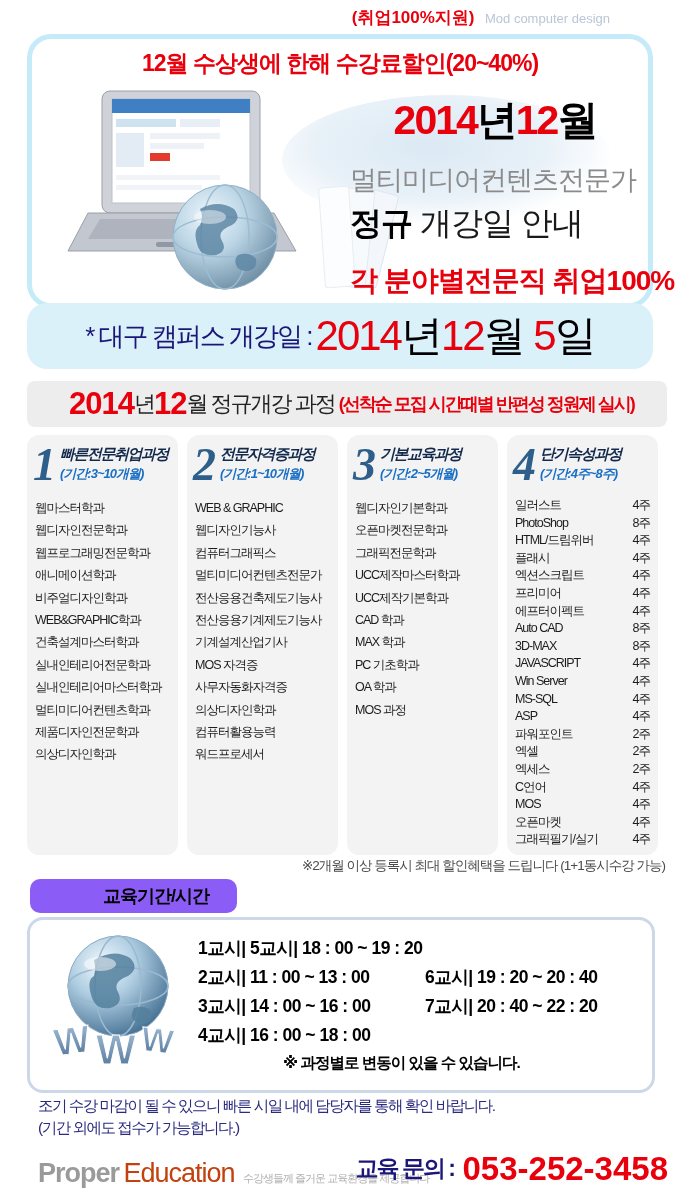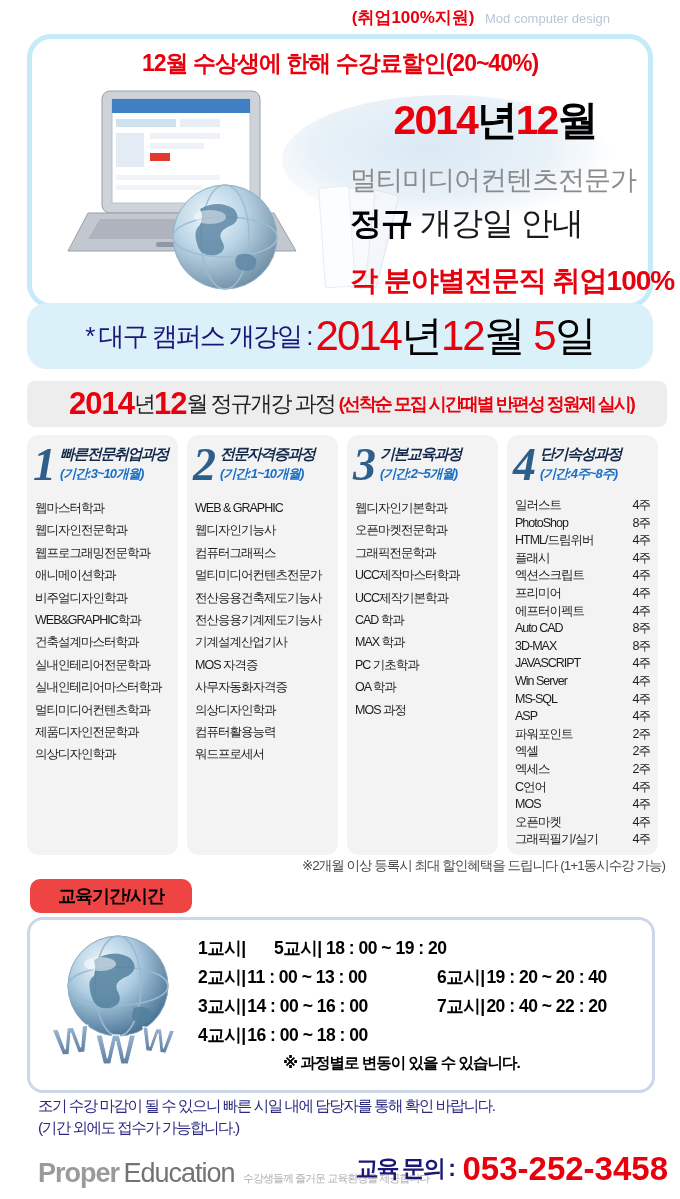--- a/index.html
+++ b/index.html
@@ -48,37 +48,37 @@
   .col ul{list-style:none;margin:10px 0 0 0;padding:0 2px;}
   .col ul li{font-size:12.5px;color:#1c1c1c;letter-spacing:-1px;white-space:nowrap;}
   .col-roomy li{line-height:22.4px;}
   .col-tight li{line-height:17.6px;}
   .course-item-split{display:flex;justify-content:space-between;}
 
   
   .discount-note{position:absolute;top:857px;right:15px;font-size:13.5px;color:#4a4a4a;letter-spacing:-1px;}
 
   
-  .sched-pill{position:absolute;top:879px;left:30px;width:162px;height:34px;background:#ef4444;border-radius:10px;display:flex;align-items:center;justify-content:center;color:#000;font-weight:bold;font-size:18px;letter-spacing:-1px;}
+  .sched-pill{position:absolute;top:879px;left:30px;width:162px;height:34px;background:#8b5cf6;border-radius:10px;display:flex;align-items:center;justify-content:center;color:#000;font-weight:bold;font-size:18px;letter-spacing:-1px;padding-left:45px;}
   .sched-box{position:absolute;top:917px;left:27px;width:622px;height:170px;border:3px solid #ccd8e8;border-radius:16px;background:#fff;}
   .sched-art{position:absolute;top:8px;left:18px;width:140px;height:150px;}
   .sched-table{position:absolute;top:14px;left:168px;width:440px;font-weight:bold;font-size:17.5px;color:#000;letter-spacing:-0.5px;}
   .sched-row{display:flex;line-height:29px;white-space:nowrap;}
   .sr-l-label{width:52px;}
   .sr-l-time{width:175px;}
-  .sr-r-label{width:52px;margin-left:24px;}
+  .sr-r-label{width:52px;}
   .sr-r-time{width:160px;}
   .sched-note{position:absolute;top:133px;left:253px;font-weight:bold;font-size:15.5px;color:#000;letter-spacing:-1px;white-space:nowrap;}
 
   
   .f-notice1{position:absolute;top:1096px;left:38px;color:#2a2a80;font-size:15.5px;letter-spacing:-1.5px;}
   .f-notice2{position:absolute;top:1118px;left:38px;color:#2a2a80;font-size:15.5px;letter-spacing:-1.5px;}
   .f-logo{position:absolute;top:1158px;left:38px;white-space:nowrap;}
   .f-logo .p1{color:#9a9a9a;font-weight:bold;font-size:27px;letter-spacing:-1px;}
-  .f-logo .p2{color:#737373;font-size:27px;letter-spacing:-1px;}
+  .f-logo .p2{color:#c2410c;font-size:27px;letter-spacing:-1px;}
   .f-logo .tag{color:#b0b0b0;font-size:11px;letter-spacing:-1px;margin-left:4px;}
   .f-contact{position:absolute;top:1150px;right:12px;white-space:nowrap;}
   .f-contact .lbl{color:#1b1677;font-weight:bold;font-size:23px;letter-spacing:-2px;vertical-align:4px;}
   .f-contact .phone{color:#e8000d;font-weight:bold;font-size:33px;letter-spacing:0px;margin-left:4px;}
 </style>
 </head>
 <body>
 
 <div>
 

